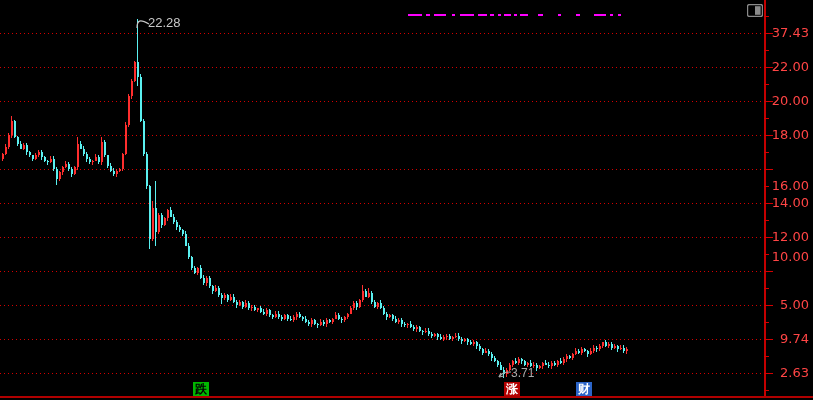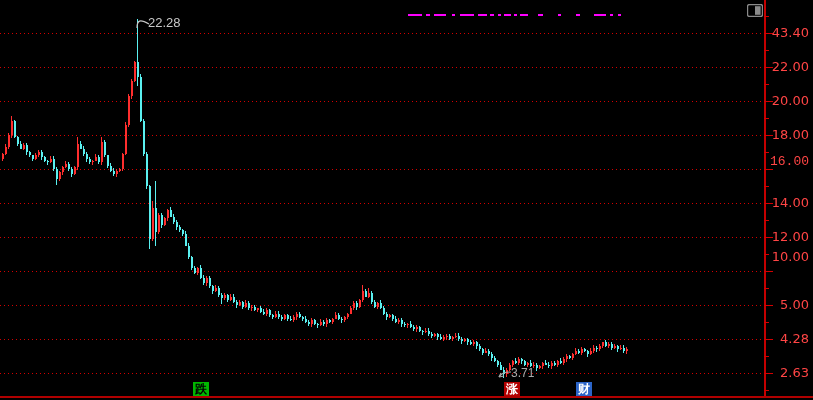--- a/index.html
+++ b/index.html
@@ -485,39 +485,39 @@
   <svg class="leader" style="left:498px;top:369px;" width="14" height="10" viewBox="0 0 14 10">
     <path d="M13 3 C6 3 4 4 1 8" fill="none" stroke="#a8a8a8" stroke-width="1.2"></path>
     <path d="M1 8 L6 7 M1 8 L3 4" fill="none" stroke="#a8a8a8" stroke-width="1.2"></path>
   </svg>
 
   <div class="badge" style="left: 193px; background: rgb(0, 184, 0); color: rgb(0, 0, 0);">跌</div>
   <div class="badge" style="left: 504px; background: rgb(180, 0, 0); color: rgb(255, 255, 255);">涨</div>
   <div class="badge" style="left: 576px; background: rgb(43, 100, 200); color: rgb(255, 255, 255);">财</div>
 
 <div class="tick" style="left: 764px; width: 9px; top: 33px;"></div>
-    <div class="ylabel" style="top: 25px;">43.40</div>
+    <div class="ylabel" style="top: 25px;">37.43</div>
     <div class="tick" style="left: 764px; width: 9px; top: 67px;"></div>
     <div class="ylabel" style="top: 59px;">22.00</div>
     <div class="tick" style="left: 764px; width: 9px; top: 101px;"></div>
     <div class="ylabel" style="top: 93px;">20.00</div>
     <div class="tick" style="left: 764px; width: 9px; top: 135px;"></div>
     <div class="ylabel" style="top: 127px;">18.00</div>
     <div class="tick" style="left: 764px; width: 9px; top: 169px;"></div>
-    <div class="ylabel" style="top: 154px; font-family: Liberation Mono, monospace;">16.00</div>
+    <div class="ylabel" style="top: 178px;">16.00</div>
     <div class="tick" style="left: 764px; width: 9px; top: 203px;"></div>
     <div class="ylabel" style="top: 195px;">14.00</div>
     <div class="tick" style="left: 764px; width: 9px; top: 237px;"></div>
     <div class="ylabel" style="top: 229px;">12.00</div>
     <div class="tick" style="left: 764px; width: 9px; top: 271px;"></div>
     <div class="ylabel" style="top: 249px;">10.00</div>
     <div class="tick" style="left: 764px; width: 9px; top: 305px;"></div>
     <div class="ylabel" style="top: 297px;">5.00</div>
     <div class="tick" style="left: 764px; width: 9px; top: 339px;"></div>
-    <div class="ylabel" style="top: 331px;">4.28</div>
+    <div class="ylabel" style="top: 331px;">9.74</div>
     <div class="tick" style="left: 764px; width: 9px; top: 373px;"></div>
     <div class="ylabel" style="top: 365px;">2.63</div>
     <div class="tick" style="left: 764px; width: 5px; top: 16px;"></div>
     <div class="tick" style="left: 764px; width: 5px; top: 50px;"></div>
     <div class="tick" style="left: 764px; width: 5px; top: 84px;"></div>
     <div class="tick" style="left: 764px; width: 5px; top: 118px;"></div>
     <div class="tick" style="left: 764px; width: 5px; top: 152px;"></div>
     <div class="tick" style="left: 764px; width: 5px; top: 186px;"></div>
     <div class="tick" style="left: 764px; width: 5px; top: 220px;"></div>
     <div class="tick" style="left: 764px; width: 5px; top: 254px;"></div>

